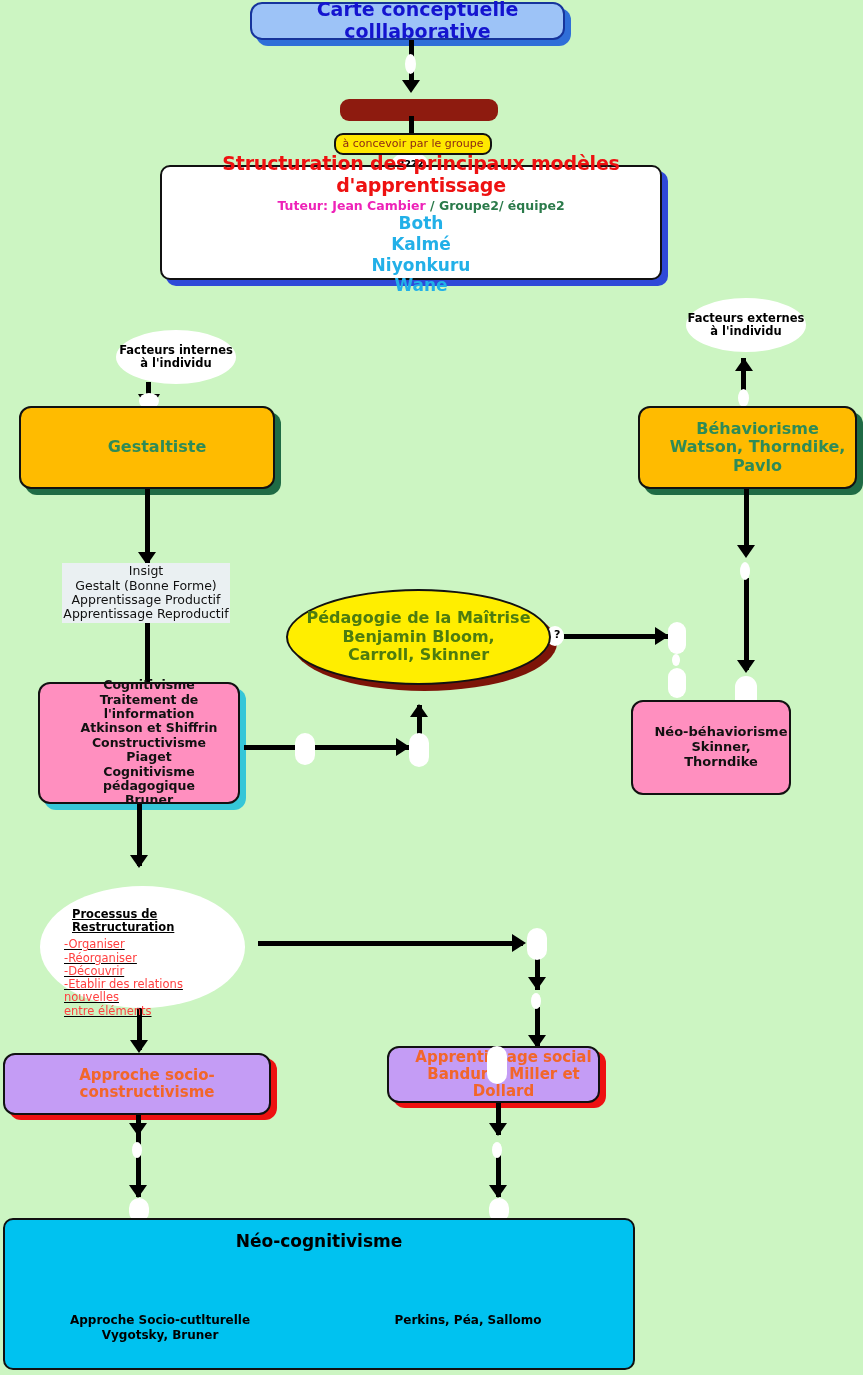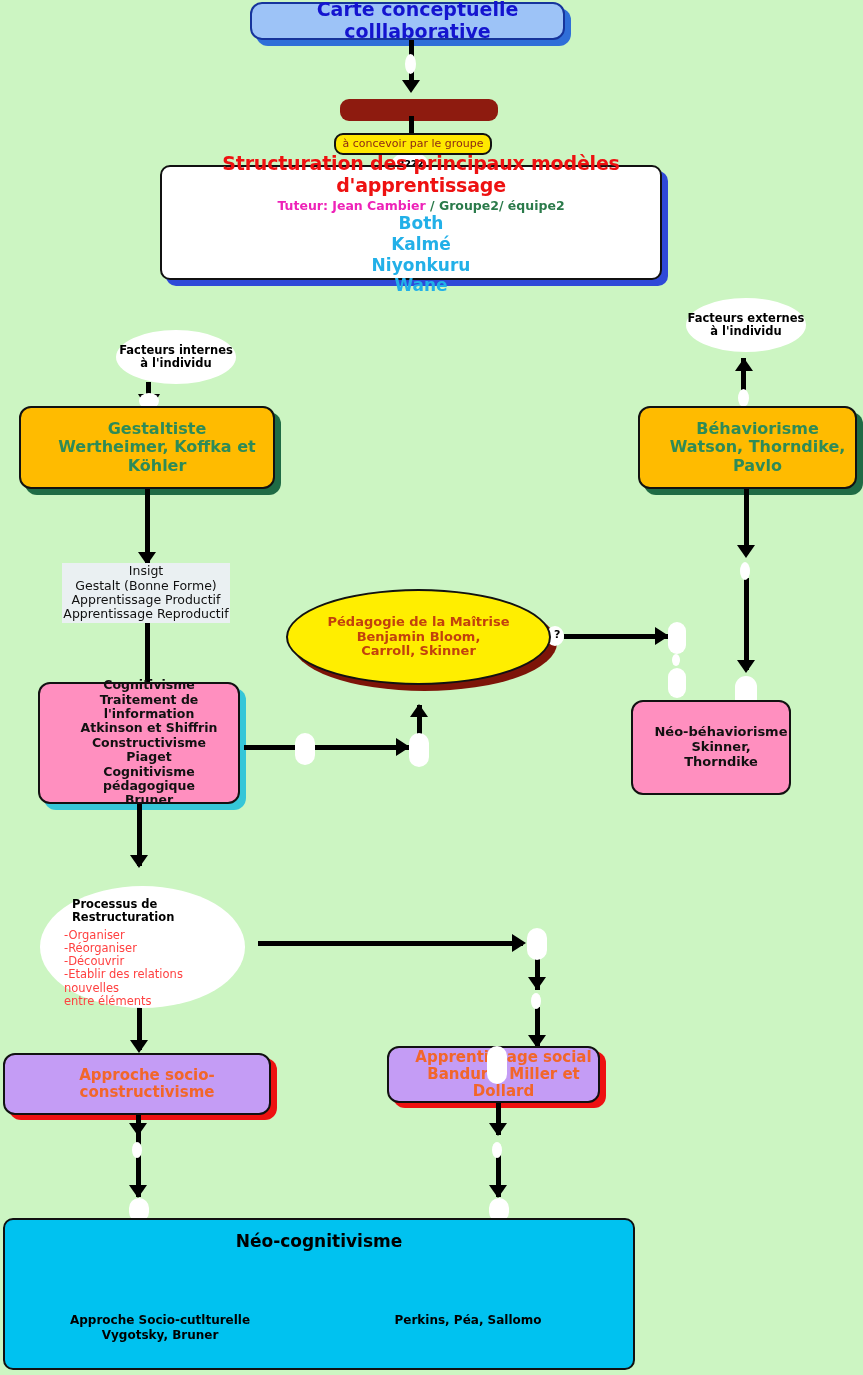--- a/index.html
+++ b/index.html
@@ -122,34 +122,35 @@
     color: #111111;
     font-weight: bold;
     font-size: 13px;
     z-index: 5;
   }
 
   .yellow-ellipse {
     background: #ffee00;
     border: 2px solid #111111;
     border-radius: 50%;
-    color: #c2410c;
-    font-weight: bold;
-    font-size: 13px;
+    color: #4d7c0f;
+    font-weight: bold;
+    font-size: 16px;
     z-index: 5;
   }
   .yellow-ellipse-shadow { background: #7d1408; border-radius: 50%; }
 
   .proc-ellipse {
     background: #ffffff;
     border-radius: 50%;
     z-index: 4;
     align-items: flex-start;
-    justify-content: flex-end;
+    justify-content: flex-start;
     text-align: left;
+    text-decoration: underline;
   }
   .proc-title { color: #000000; font-weight: bold; font-size: 11.5px; }
   .proc-item  { color: #ff4040; font-size: 11.5px; }
 
   .purple-box {
     background: #c49cf5;
     border: 2px solid #111111;
     color: #f2662a;
     font-weight: bold;
     font-size: 15px;
@@ -271,21 +272,20 @@
     <div class="oval-label">à l'individu</div>
   </div>
   <div class="vline" style="left:146px; top:382px; width:5px; height:16px;"></div>
   <div class="blob" style="left:139px; top:393px; width:20px; height:16px;"></div>
   <div class="arrow-down sm" style="left:138px; top:394px;"></div>
   <div class="arrow-down sm" style="left:150px; top:394px;"></div>
 
   <div class="shadow orange-shadow" style="left:25px; top:412px; width:256px; height:83px;"></div>
   <div class="node rbox orange-box" style="left:19px; top:406px; width:256px; height:83px;">
     <div>Gestaltiste</div>
-    <div>Wertheimer, Koffka et Köhler</div>
   </div>
 
   <div class="vline" style="left:145px; top:489px; width:5px; height:74px;"></div>
   <div class="arrow-down" style="left:138px; top:552px;"></div>
 
   <div class="node plain-note" style="left:62px; top:563px; width:168px; height:60px;align-items:center;">
     <div>Insigt</div>
     <div>Gestalt (Bonne Forme)</div>
     <div>Apprentissage Productif</div>
     <div>Apprentissage Reproductif</div>

